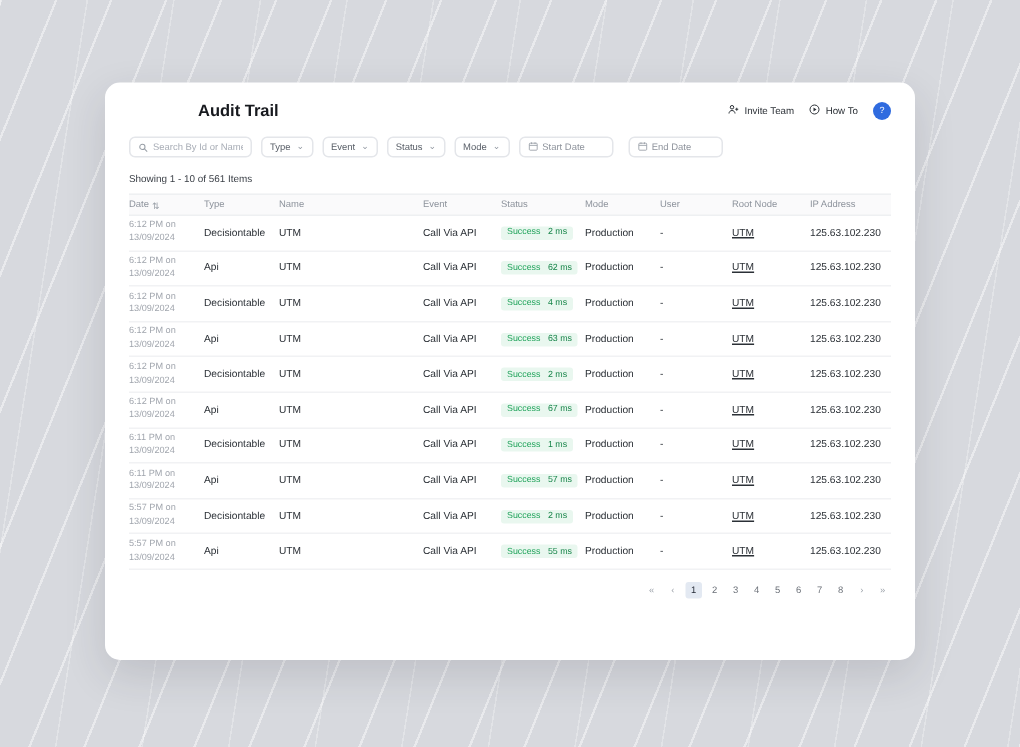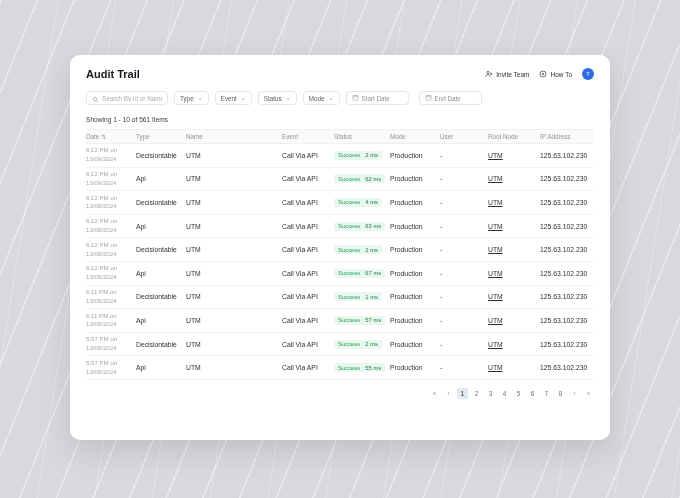--- a/index.html
+++ b/index.html
@@ -22,21 +22,21 @@
   .card {
     position: absolute; left: 70px; top: 55px;
     width: 540px; height: 385px;
     background: #ffffff;
     border-radius: 10px;
     box-shadow: 0 10px 28px rgba(40,45,60,.14);
     padding: 13px 16px 10px 16px;
   }
 
   
-  .cardhead { display: flex; align-items: center; justify-content: space-between; }
+  .cardhead { display: flex; align-items: center; justify-content: space-between; margin-left: 46px; }
   .title { font-size: 11px; font-weight: bold; color: #17191e; }
   .headright { display: flex; align-items: center; gap: 10px; }
   .iconbtn { display: flex; align-items: center; gap: 3px; font-size: 6.5px; color: #2b3036; cursor: pointer; background: none; border: none; font-family: inherit; }
   .avatar { width: 12px; height: 12px; border-radius: 50%; background: #2f6bdf; color: #fff; font-size: 6px; display: flex; align-items: center; justify-content: center; cursor: pointer; }
 
   
   .filters { display: flex; align-items: center; gap: 6px; margin-top: 11px; }
   .searchbox { display: flex; align-items: center; gap: 3px; border: 1px solid #e4e6ea; border-radius: 4px; padding: 0 5px; height: 14px; width: 82px; }
   .searchbox input { border: none; outline: none; width: 100%; font-size: 6.3px; color: #3a3f46; font-family: inherit; background: transparent; }
   .searchbox input::placeholder { color: #a8adb6; }

